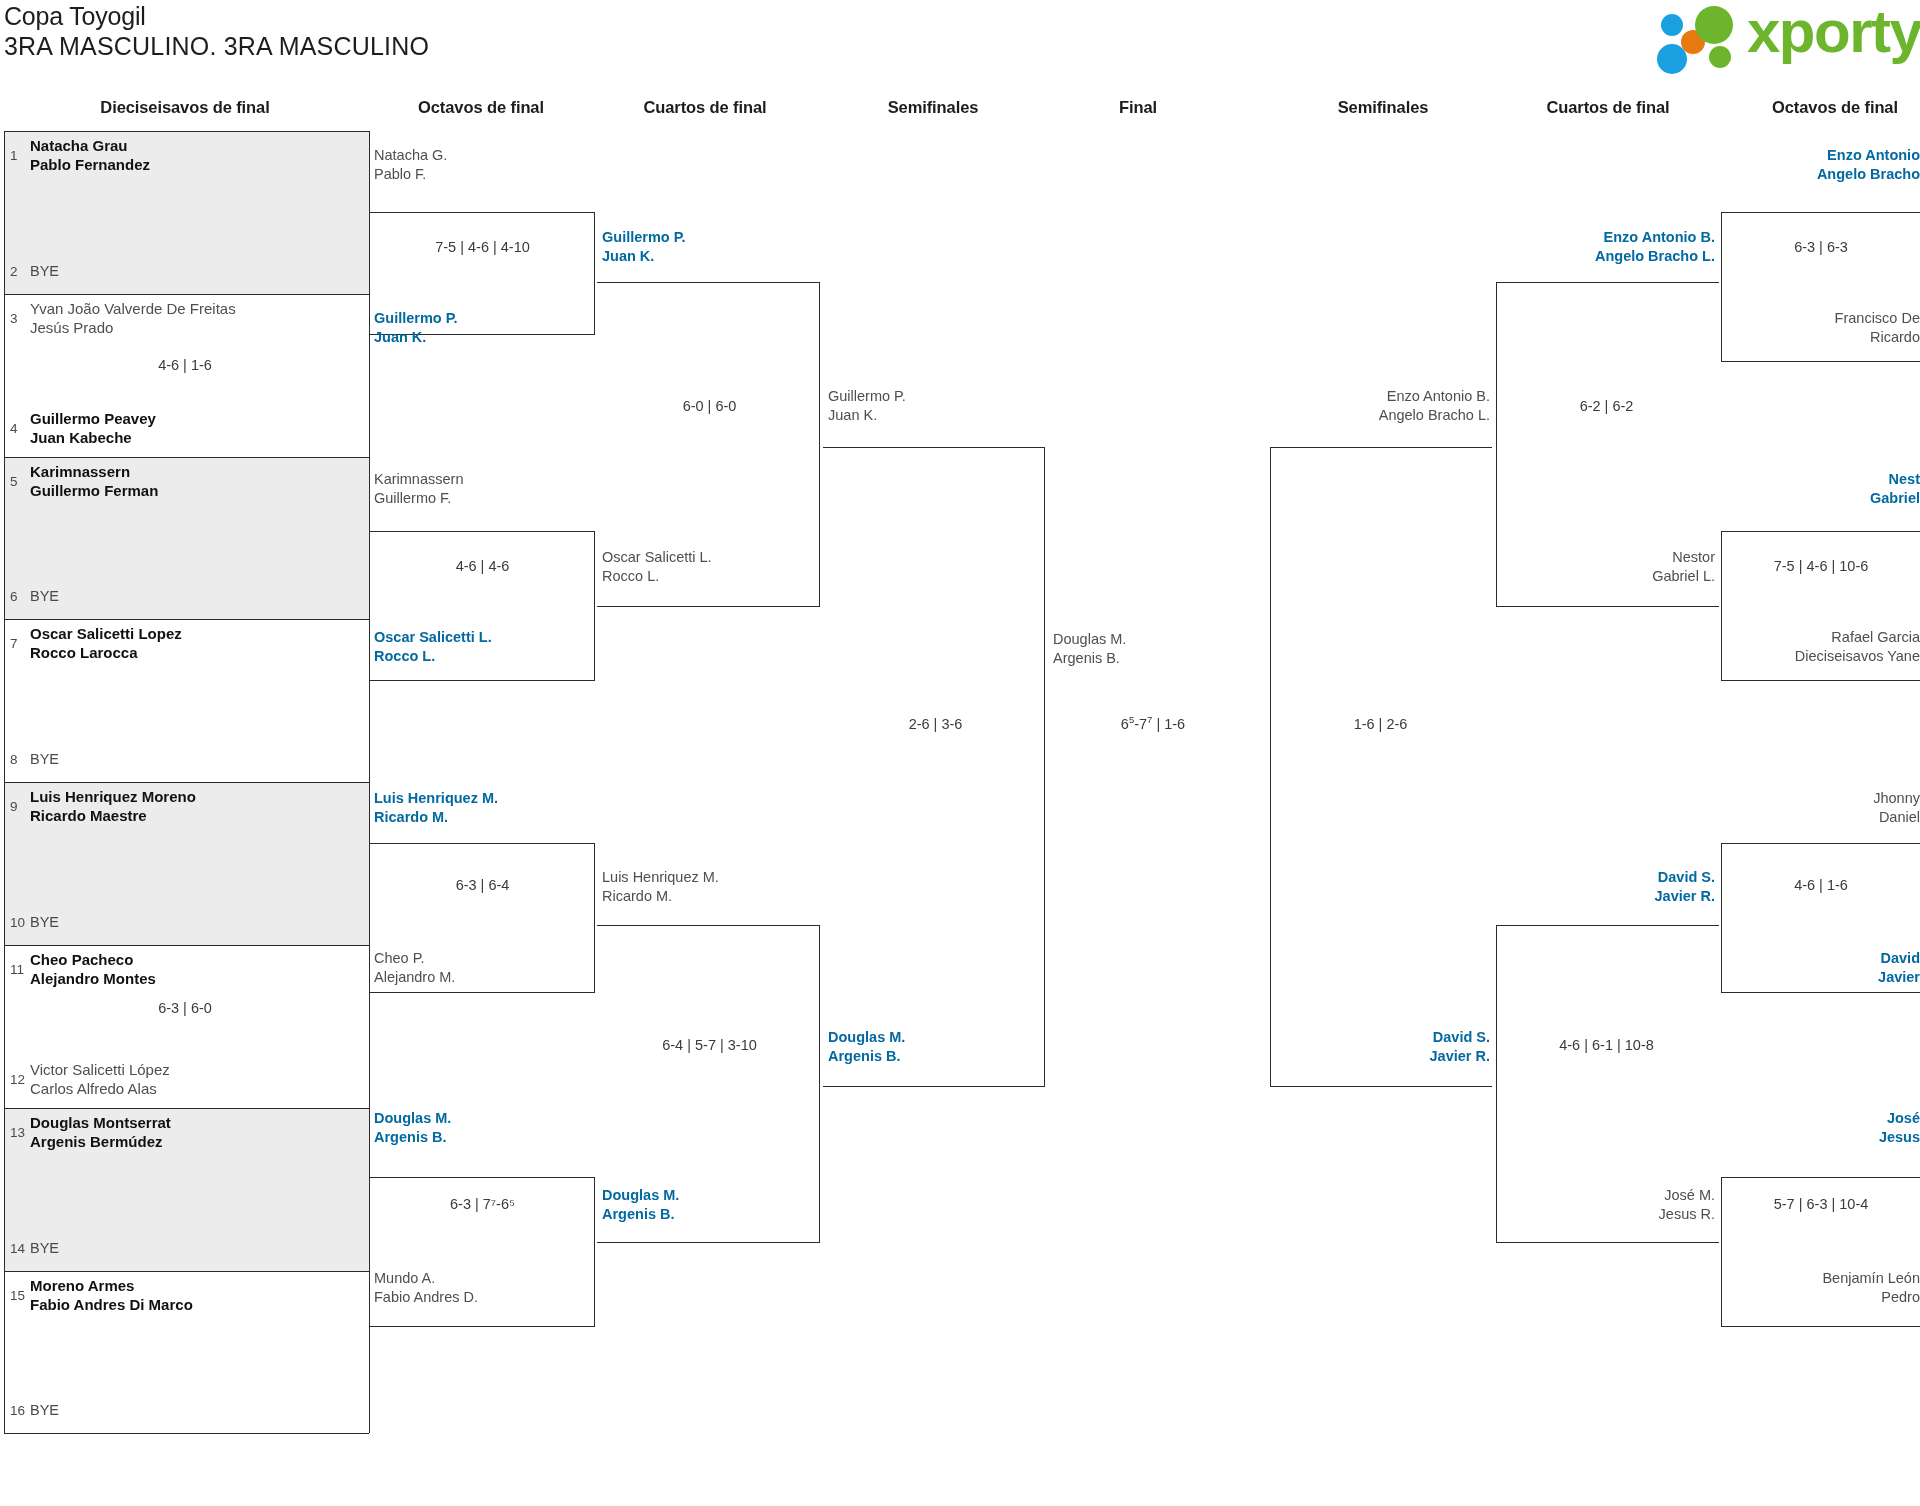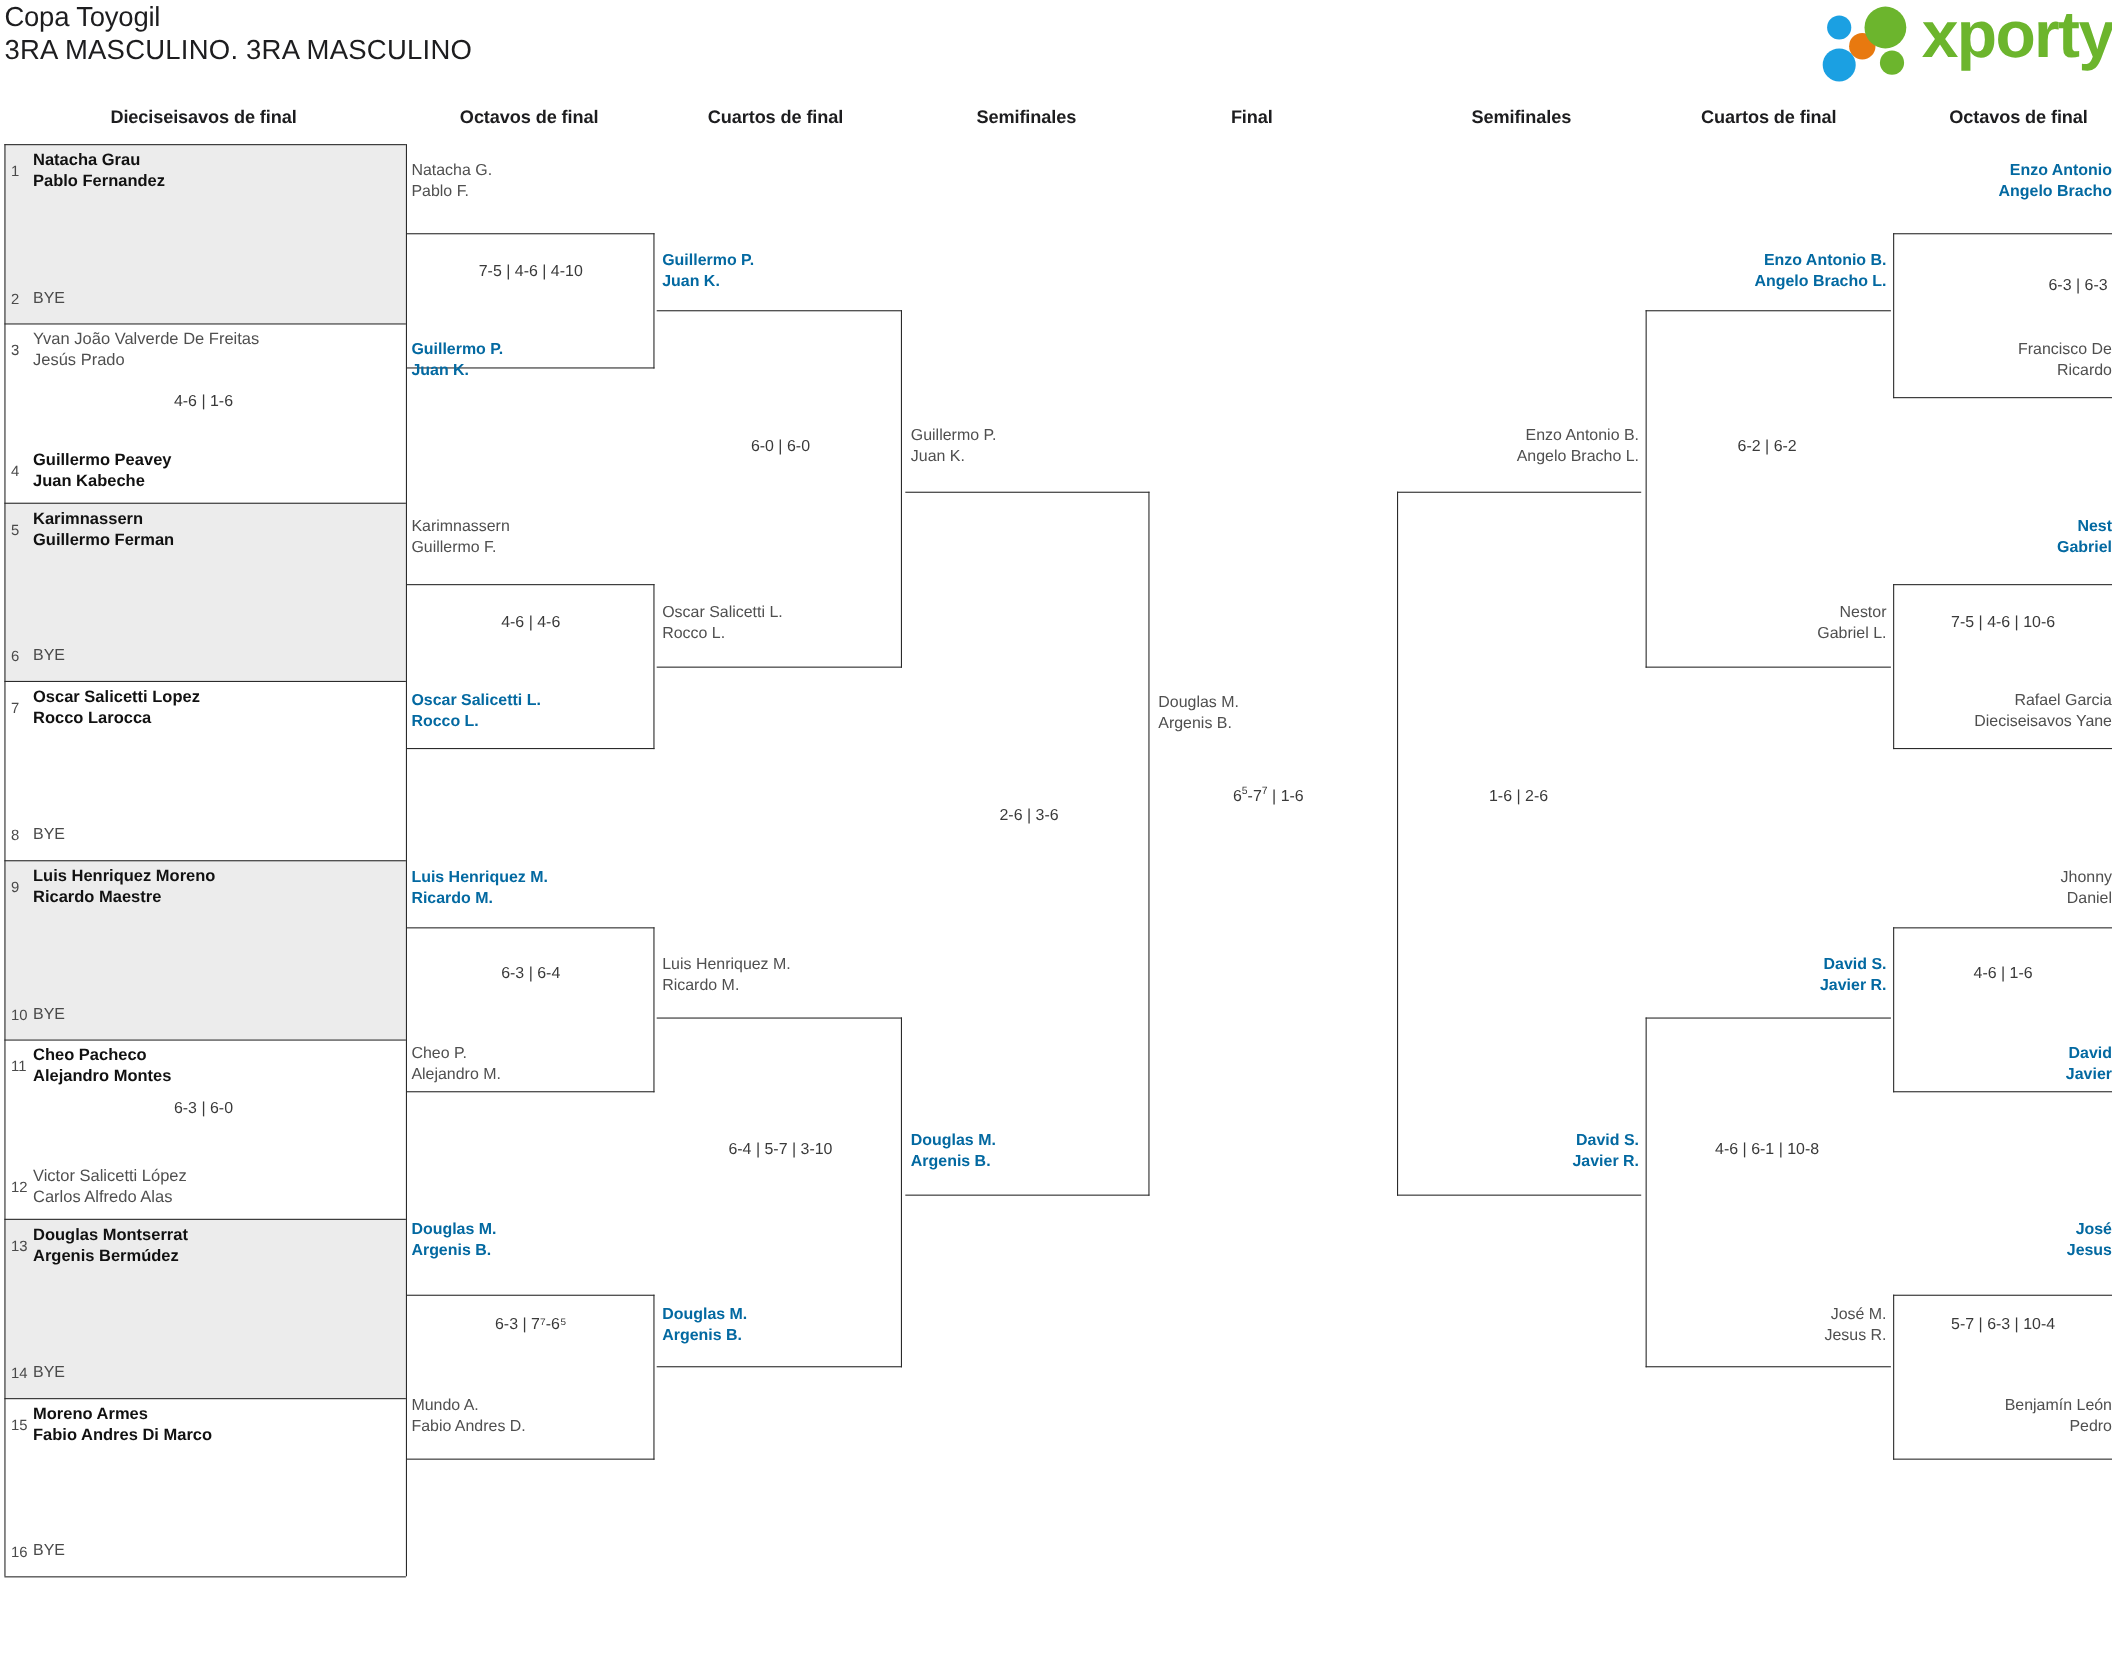--- a/index.html
+++ b/index.html
@@ -222,21 +222,21 @@
 <div class="abs score" style="left:607px;top:398px;width:205px;">6-0 | 6-0</div>
 <div class="abs score" style="left:607px;top:1037px;width:205px;">6-4 | 5-7 | 3-10</div>
 
 <div class="abs mbox no-l" style="left:823px;top:447px;width:222px;height:640px;"></div>
 
 <div class="abs plab lose" style="left:828px;top:387px;">Guillermo P.</div>
 <div class="abs plab lose" style="left:828px;top:406px;">Juan K.</div>
 <div class="abs plab win" style="left:828px;top:1028px;">Douglas M.</div>
 <div class="abs plab win" style="left:828px;top:1047px;">Argenis B.</div>
 
-<div class="abs score" style="left:833px;top:733px;width:205px;">2-6 | 3-6</div>
+<div class="abs score" style="left:833px;top:716px;width:205px;">2-6 | 3-6</div>
 
 <div class="abs plab lose" style="left:1053px;top:630px;">Douglas M.</div>
 <div class="abs plab lose" style="left:1053px;top:649px;">Argenis B.</div>
 
 <div class="abs score" style="left:1053px;top:716px;width:200px;">
   <span>6</span><sup>5</sup><span>-7</span><sup>7</sup><span> | 1-6</span>
 </div>
 
 <div class="abs mbox no-r" style="left:1270px;top:447px;width:222px;height:640px;"></div>
 
@@ -281,16 +281,16 @@
 <div class="abs plab lose r" style="left:1620px;top:789px;width:300px;">Jhonny</div>
 <div class="abs plab lose r" style="left:1620px;top:808px;width:300px;">Daniel</div>
 <div class="abs plab win r" style="left:1620px;top:949px;width:300px;">David</div>
 <div class="abs plab win r" style="left:1620px;top:968px;width:300px;">Javier</div>
 
 <div class="abs plab win r" style="left:1620px;top:1109px;width:300px;">José</div>
 <div class="abs plab win r" style="left:1620px;top:1128px;width:300px;">Jesus</div>
 <div class="abs plab lose r" style="left:1620px;top:1269px;width:300px;">Benjamín León</div>
 <div class="abs plab lose r" style="left:1620px;top:1288px;width:300px;">Pedro</div>
 
-<div class="abs score" style="left:1726px;top:252px;width:190px;text-align:right;">6-3 | 6-3</div>
+<div class="abs score" style="left:1726px;top:239px;width:190px;">6-3 | 6-3</div>
 <div class="abs score" style="left:1726px;top:558px;width:190px;">7-5 | 4-6 | 10-6</div>
 <div class="abs score" style="left:1726px;top:877px;width:190px;">4-6 | 1-6</div>
 <div class="abs score" style="left:1726px;top:1196px;width:190px;">5-7 | 6-3 | 10-4</div>
 
 </body></html>

